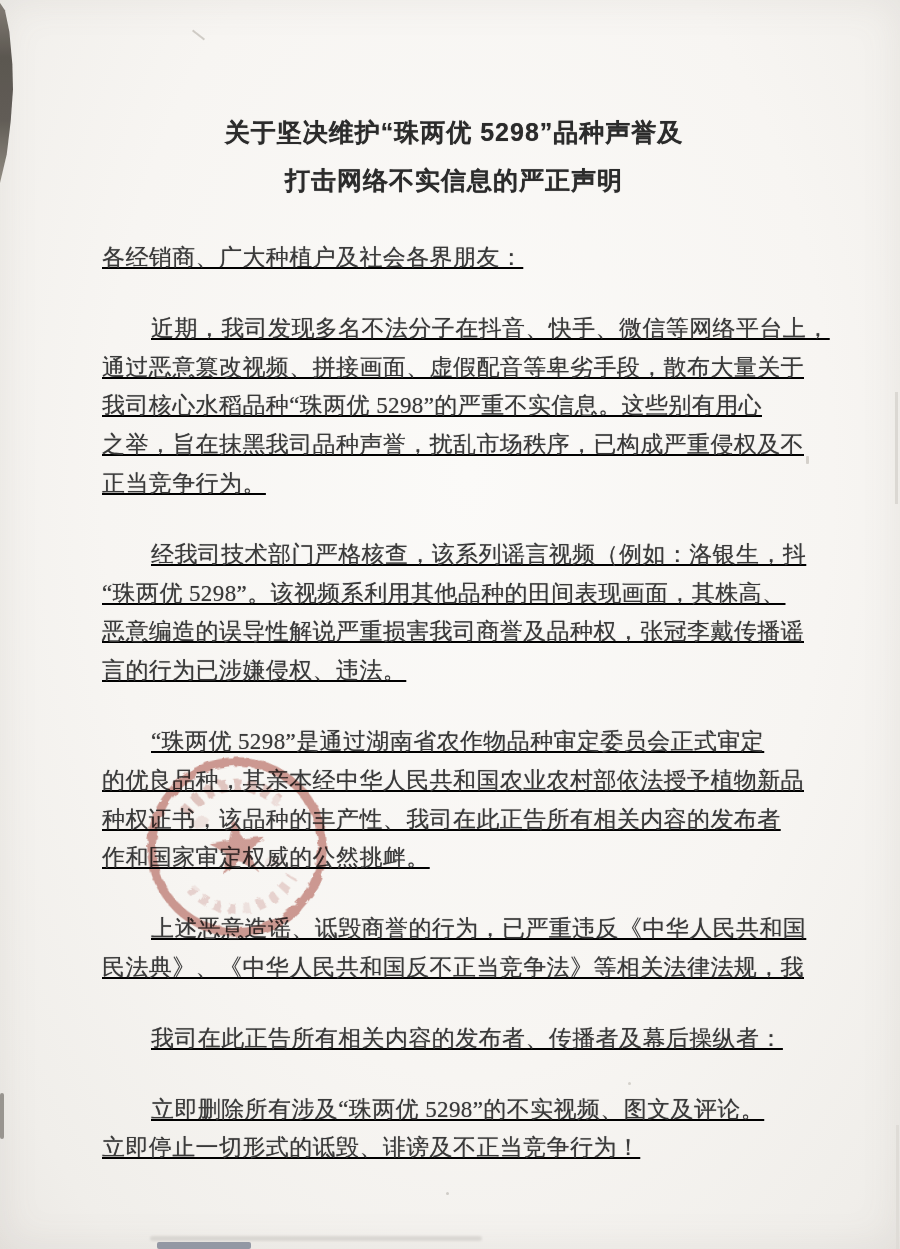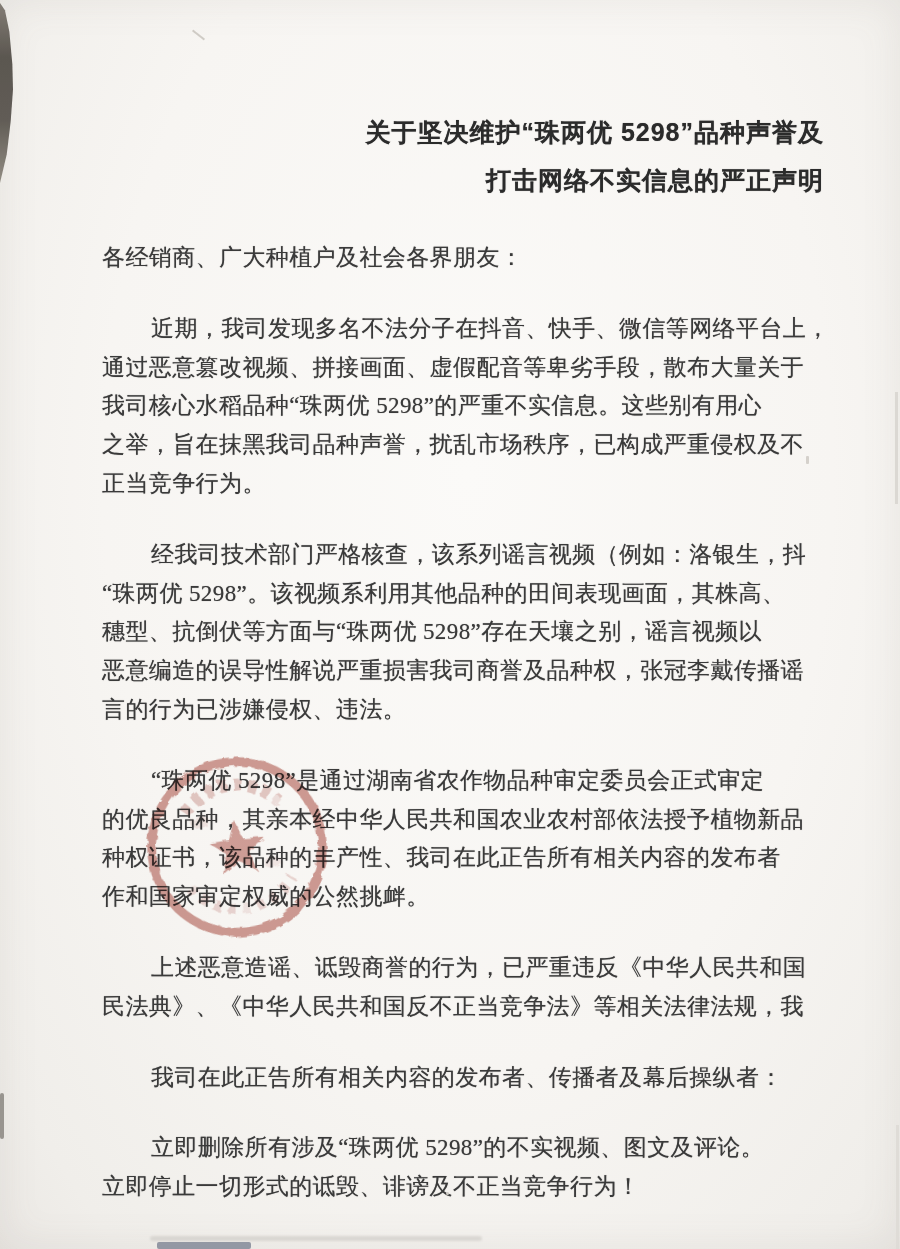--- a/index.html
+++ b/index.html
@@ -17,34 +17,35 @@
   }
   .sheet{
     position:absolute;inset:0;
     background:
       radial-gradient(ellipse at 52% 38%, #fbfaf8 0%, #f7f5f2 55%, #f0eeea 88%, #ebe8e4 100%);
     box-shadow:inset 0 0 40px rgba(120,110,95,.10);
   }
   
   .title-block{
     position:absolute;top:108px;left:0;width:824px;
-    text-align:right;
+    text-align:center;
+    padding-left:42px;
   }
   .title-line{
     font-family:"Liberation Sans","DejaVu Sans",sans-serif;
     font-weight:700;
     font-size:25px;
     line-height:48px;
     color:var(--title_ink);
     letter-spacing:1px;
     text-shadow:0 0 .7px rgba(45,45,45,.75);
   }
   
   .body-block{
-    position:absolute;left:102px;top:239px;width:726px;
+    position:absolute;left:102px;top:239px;width:726px;text-decoration:underline;
   }
   .body-line{
     font-size:23px;
     line-height:38.8px;
     color:var(--ink);
     letter-spacing:.4px;
     white-space:nowrap;
     text-shadow:0 0 .8px rgba(58,58,58,.65);
   }
   .body-line.indent{text-indent:49px;margin-top:32px;}
@@ -109,21 +110,20 @@
 
   <div class="body-block">
       <div class="body-line">各经销商、广大种植户及社会各界朋友：</div>
       <div class="body-line indent">近期，我司发现多名不法分子在抖音、快手、微信等网络平台上，</div>
       <div class="body-line">通过恶意篡改视频、拼接画面、虚假配音等卑劣手段，散布大量关于</div>
       <div class="body-line">我司核心水稻品种“珠两优 5298”的严重不实信息。这些别有用心</div>
       <div class="body-line">之举，旨在抹黑我司品种声誉，扰乱市场秩序，已构成严重侵权及不</div>
       <div class="body-line">正当竞争行为。</div>
       <div class="body-line indent">经我司技术部门严格核查，该系列谣言视频（例如：洛银生，抖</div>
       <div class="body-line">“珠两优 5298”。该视频系利用其他品种的田间表现画面，其株高、</div>
-      <div class="body-line">穗型、抗倒伏等方面与“珠两优 5298”存在天壤之别，谣言视频以</div>
       <div class="body-line">恶意编造的误导性解说严重损害我司商誉及品种权，张冠李戴传播谣</div>
       <div class="body-line">言的行为已涉嫌侵权、违法。</div>
       <div class="body-line indent">“珠两优 5298”是通过湖南省农作物品种审定委员会正式审定</div>
       <div class="body-line">的优良品种，其亲本经中华人民共和国农业农村部依法授予植物新品</div>
       <div class="body-line">种权证书，该品种的丰产性、我司在此正告所有相关内容的发布者</div>
       <div class="body-line">作和国家审定权威的公然挑衅。</div>
       <div class="body-line indent">上述恶意造谣、诋毁商誉的行为，已严重违反《中华人民共和国</div>
       <div class="body-line">民法典》、《中华人民共和国反不正当竞争法》等相关法律法规，我</div>
       <div class="body-line indent">我司在此正告所有相关内容的发布者、传播者及幕后操纵者：</div>
       <div class="body-line indent">立即删除所有涉及“珠两优 5298”的不实视频、图文及评论。</div>

